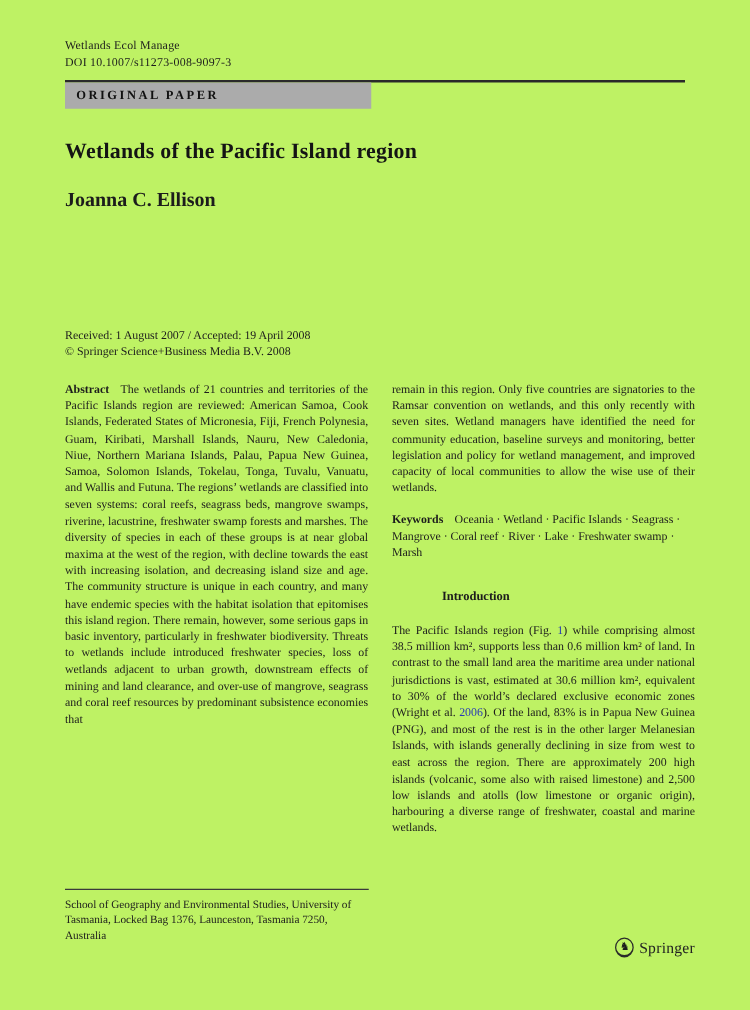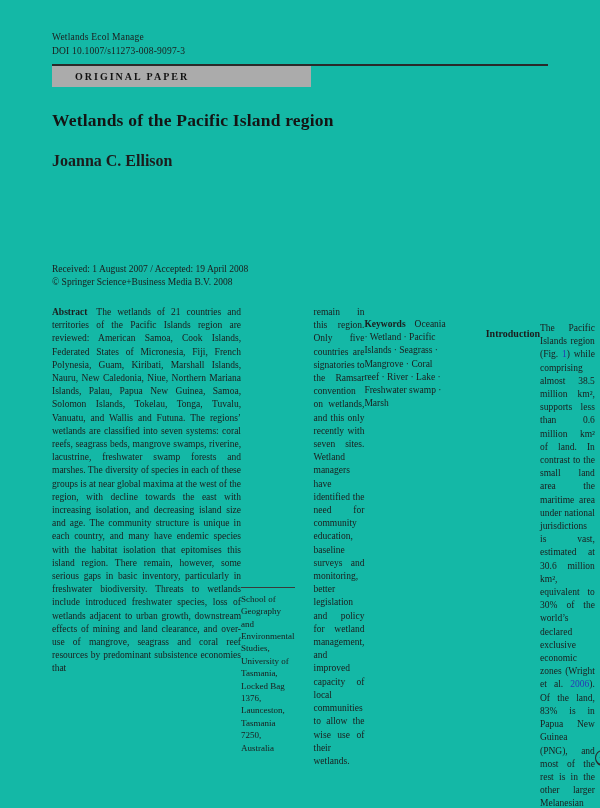--- a/index.html
+++ b/index.html
@@ -2,43 +2,43 @@
 <html><head>
 <meta charset="utf-8">
 <style>
   html,body{margin:0;padding:0;}
   body{
     width:600px;height:808px;background:#f4f4f2;
     font-family:"Liberation Serif","DejaVu Serif",serif;
     color:#1c1c1c;
   }
   .page{
-    position:relative;width:600px;height:808px;background:#14b8a6;
+    position:relative;width:600px;height:808px;background:#bef264;
     overflow:hidden;
   }
   .journal{position:absolute;left:52px;top:32px;font-size:9.5px;letter-spacing:.2px;}
   .doi{position:absolute;left:52px;top:46px;font-size:9.5px;letter-spacing:.2px;}
   .toprule{position:absolute;left:52px;top:64px;width:496px;border-top:2px solid #2a2a2a;}
   .band{
     position:absolute;left:52px;top:66px;width:236px;height:21px;
     background:#ababab;color:#111;
     font-size:10px;font-weight:bold;letter-spacing:2px;
-    line-height:21px;padding-left:23px;
+    line-height:21px;padding-left:9px;
   }
   .title{
     position:absolute;left:52px;top:110px;margin:0;
     font-size:17.5px;font-weight:bold;letter-spacing:.2px;color:#141414;
   }
   .author{position:absolute;left:52px;top:152px;font-size:16px;font-weight:bold;}
   .dates{position:absolute;left:52px;top:263px;font-size:9.5px;line-height:13px;}
   .columns{
     position:absolute;left:52px;top:306px;width:504px;height:462px;
     display:flex;gap:19px;
   }
-  .col{flex:1;display:flex;min-width:0;}
+  .col{flex:1;display:flex;flex-direction:column;min-width:0;}
   p{margin:0;}
   .just{font-size:9.5px;line-height:13.2px;text-align:justify;}
   .runin{padding-right:9px;}
   .footnote{margin-top:auto;margin-bottom:14px;font-size:9px;line-height:12.4px;}
   .fnrule{border-top:1px solid #3a3a3a;margin-bottom:5px;width:100%;}
   .env{font-size:8.5px;}
   .keywords{margin-top:12px;font-size:9.5px;line-height:13.2px;text-align:left;}
   .sechead{margin:22px 0 0 0;font-size:10px;font-weight:bold;padding-left:40px;}
   .intro{margin-top:16px;}
   .link{color:#2838b6;text-decoration:none;cursor:pointer;}

